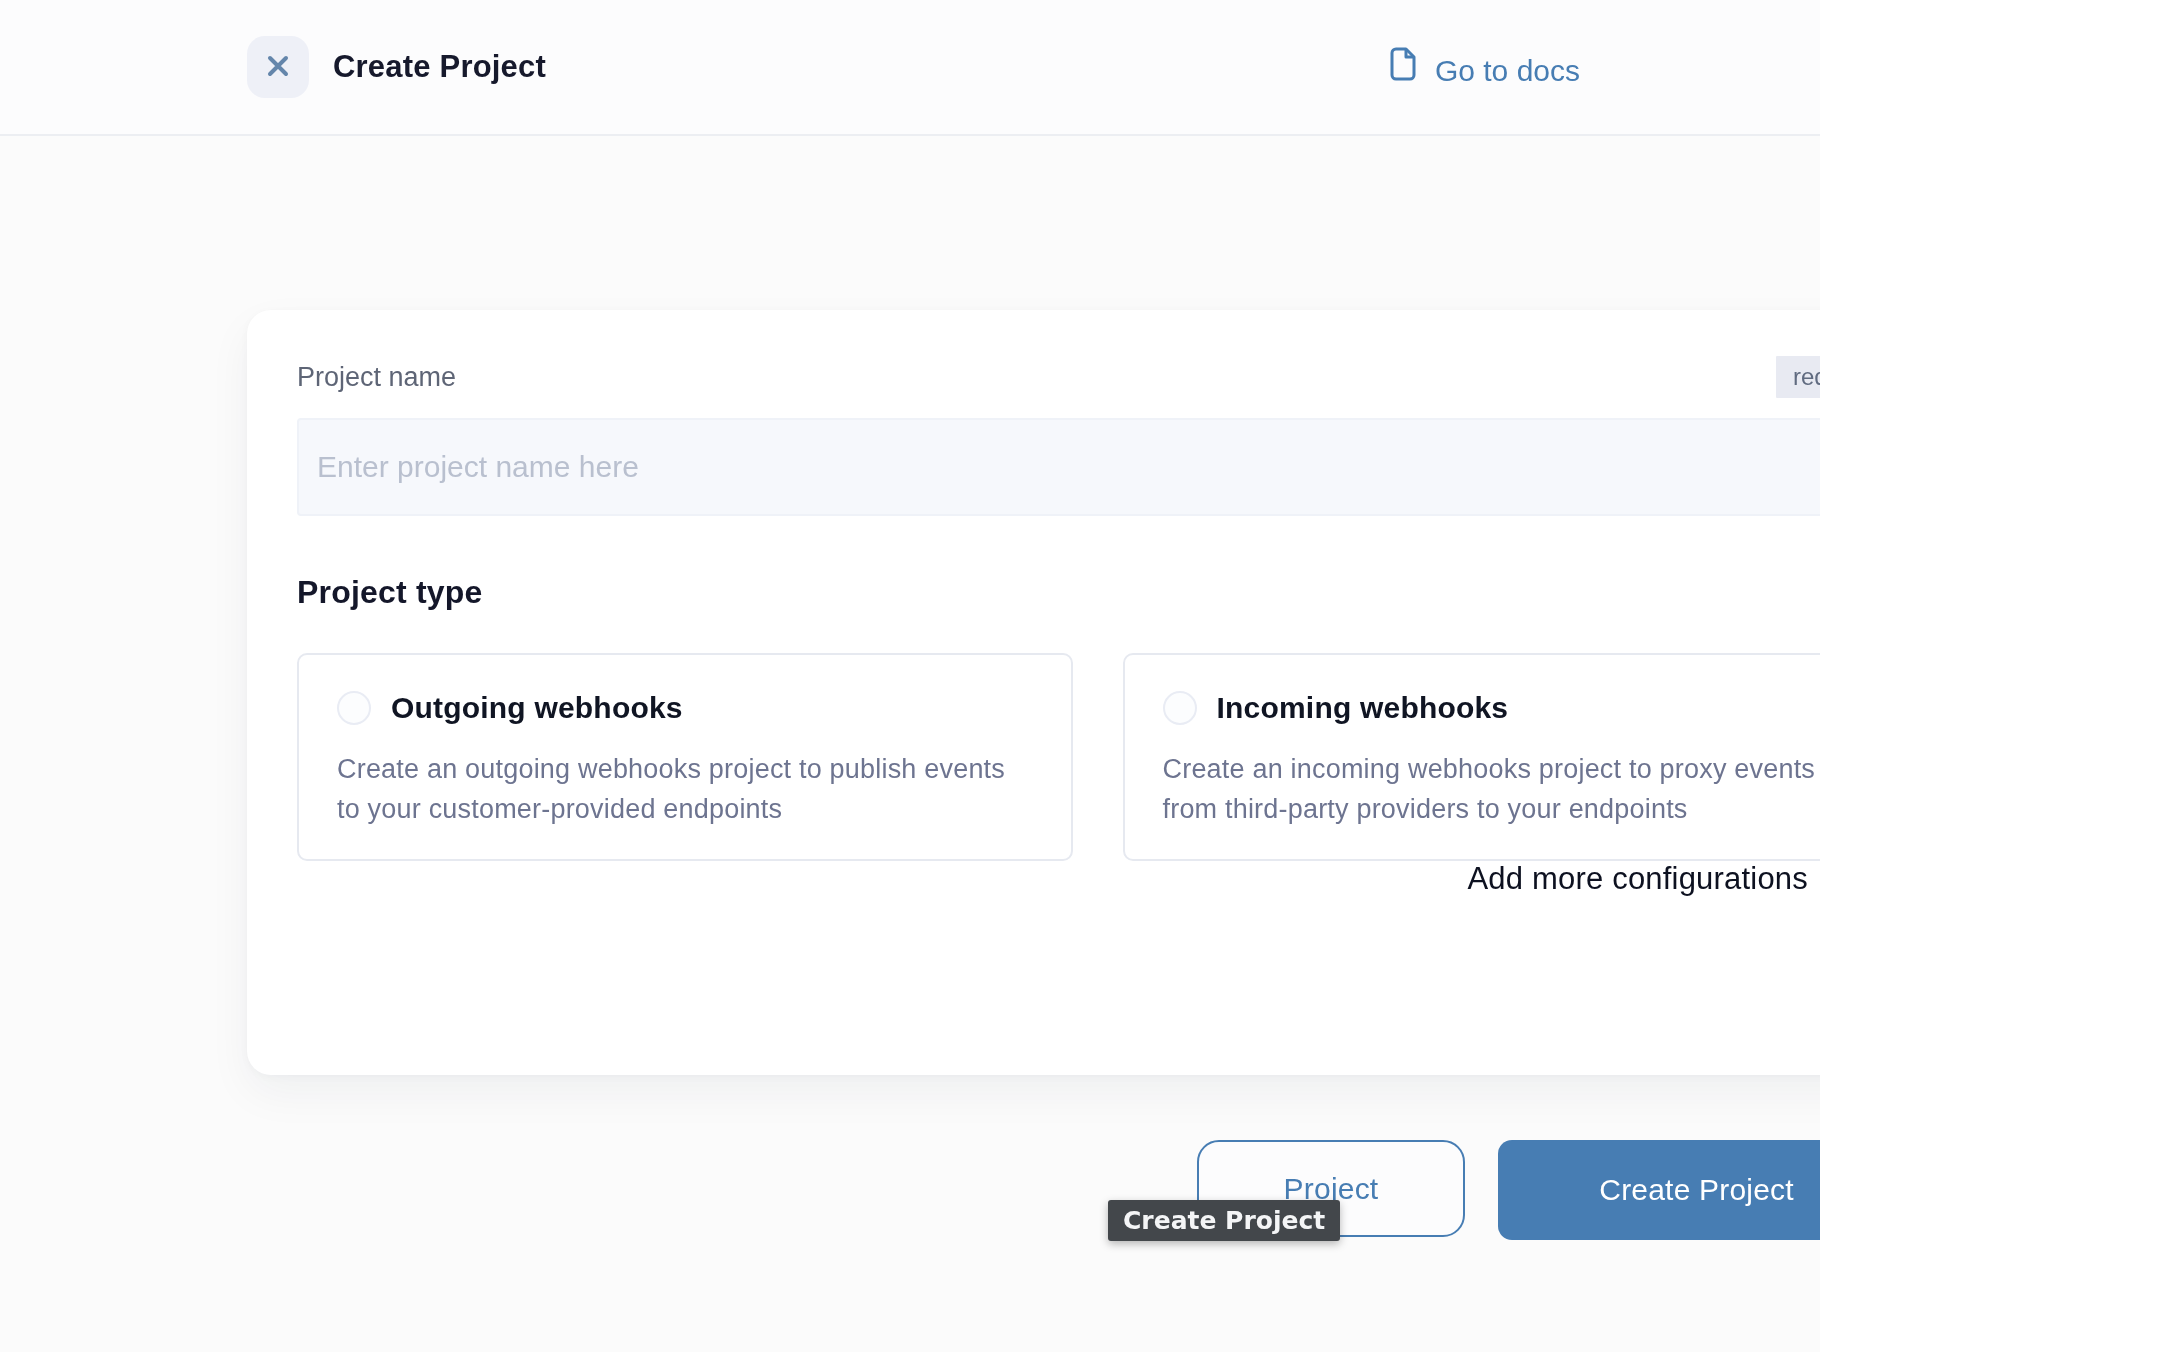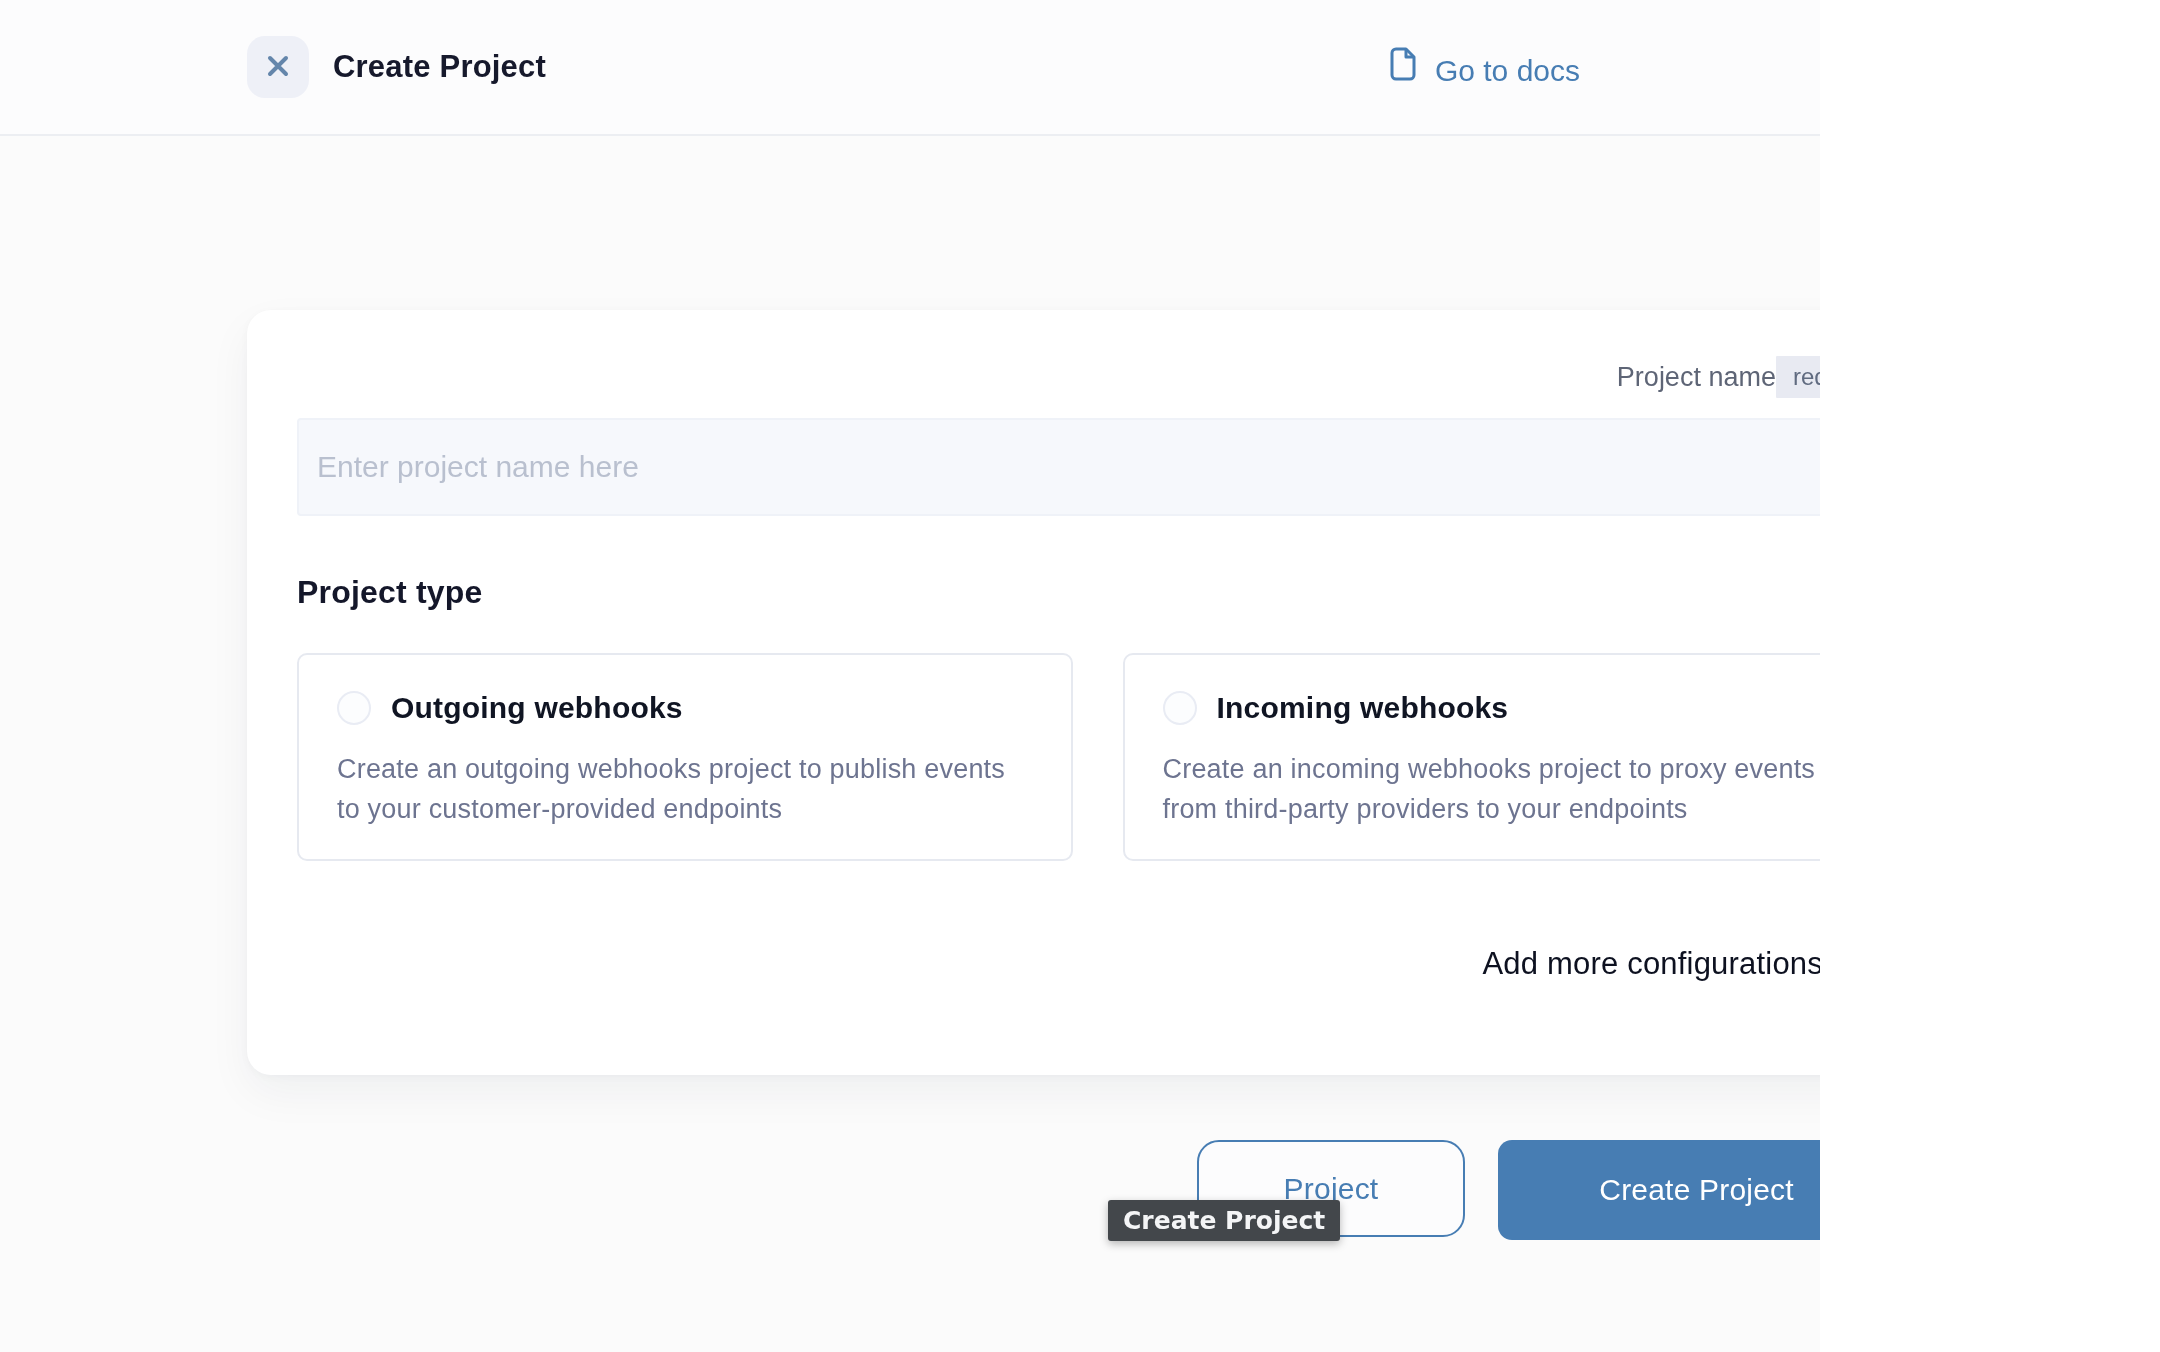--- a/index.html
+++ b/index.html
@@ -39,21 +39,21 @@
     position:absolute;left:247px;top:222px;margin:0;
     font-size:29px;color:#5E6370;letter-spacing:.2px;white-space:nowrap;
   }
   
   .card{
     position:absolute;left:247px;top:310px;width:1701px;height:765px;
     box-sizing:border-box;padding:46px 50px 0 50px;
     background:#FFFFFF;border-radius:24px;
     box-shadow:0 18px 44px rgba(20,30,60,.05),0 2px 8px rgba(20,30,60,.03);
   }
-  .label-row{display:flex;align-items:center;justify-content:flex-end;}
+  .label-row{display:flex;align-items:center;justify-content:space-between;}
   .field-label{font-size:27px;color:#5E6576;}
   .badge{
     background:#E8EAF2;color:#606B80;font-size:24px;
     padding:7px 17px;border-radius:1px;
   }
   .name-input{
     margin-top:20px;width:100%;height:98px;box-sizing:border-box;
     background:#F6F8FC;border:2px solid #EFF2F8;border-radius:4px;
     padding:0 18px;font-size:30px;color:#3A4152;outline:none;
     font-family:inherit;
@@ -72,21 +72,21 @@
   .radio{
     width:34px;height:34px;border-radius:50%;
     border:2px solid #E9ECF4;background:#FCFDFE;box-sizing:border-box;
     flex:0 0 auto;
   }
   .option-title{font-size:30px;font-weight:700;color:#101523;letter-spacing:.2px;}
   .option-desc{
     margin:24px 0 0 0;font-size:27px;color:#6D7490;line-height:40px;letter-spacing:.2px;
   }
   .toggle-row{
-    margin-top:84px;display:flex;align-items:center;justify-content:flex-end;gap:9px;
+    display:flex;align-items:flex-start;justify-content:flex-end;gap:24px;
   }
   .toggle-label{font-size:31px;color:#0D1120;font-weight:500;letter-spacing:.2px;}
   .toggle{
     position:relative;width:66px;height:37px;border-radius:19px;
     background:#EDEFF6;cursor:pointer;flex:0 0 auto;
   }
   .toggle .knob{
     position:absolute;left:3px;top:3px;width:31px;height:31px;border-radius:50%;
     background:#FFFFFF;box-shadow:0 2px 6px rgba(90,100,125,.35);
   }

